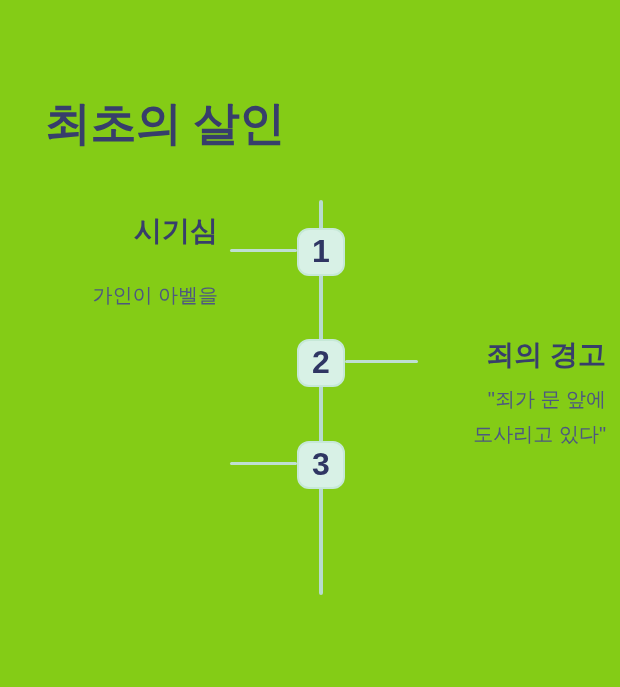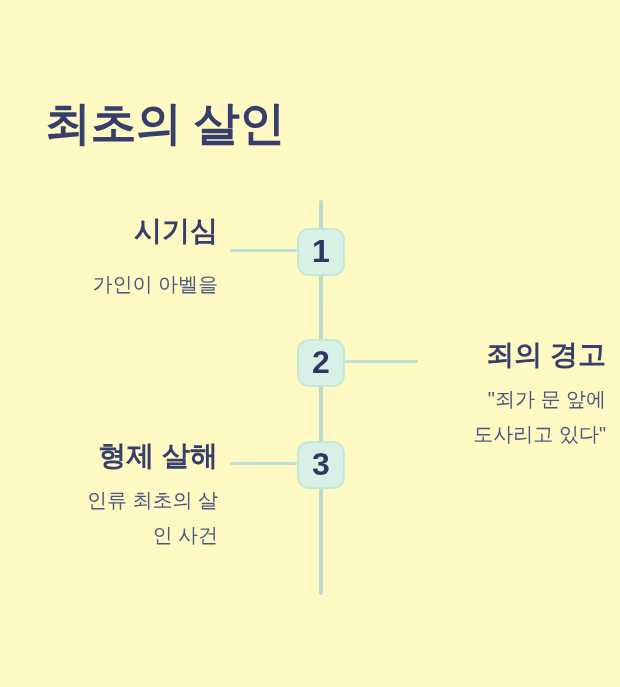--- a/index.html
+++ b/index.html
@@ -8,21 +8,21 @@
     font-family: "Liberation Sans", "DejaVu Sans", sans-serif;
     width: 620px;
     height: 687px;
     position: relative;
     overflow: hidden;
   }
   .canvas {
     position: absolute;
     left: 0; top: 0;
     width: 620px; height: 687px;
-    background: #fef9c3;
+    background: #84cc16;
   }
   .page-title {
     position: absolute;
     left: 45px;
     top: 96px;
     font-size: 46px;
     line-height: 54px;
     font-weight: 700;
     color: #373e6b;
     letter-spacing: -0.5px;
@@ -79,21 +79,21 @@
     white-space: nowrap;
   }
   .side-left .item-label { text-align: right; }
   .item-desc {
     font-size: 20px;
     line-height: 35px;
     font-weight: 400;
     color: #4d5880;
   }
   .tb1 { top: 214px; }
-  .tb1 .item-desc { margin-top: 19px; }
+  .tb1 .item-desc { margin-top: 30px; }
   .tb2 { top: 338px; }
   .tb2 .item-desc { margin-top: 10px; }
   .tb3 { top: 439px; }
   .tb3 .item-desc { margin-top: 10px; }
 </style>
 </head>
 <body>
 
 <div class="canvas">
 
@@ -117,25 +117,18 @@
     <span class="node-number">2</span>
   </div>
   <div class="text-block side-right tb2">
     <div class="item-label">죄의 경고</div>
     <div class="item-desc">
       <div>"죄가 문 앞에</div>
       <div>도사리고 있다"</div>
     </div>
   </div>
 
-  <div class="text-block side-left tb3">
-    <div class="item-label">형제 살해</div>
-    <div class="item-desc">
-      <div>인류 최초의 살</div>
-      <div>인 사건</div>
-    </div>
-  </div>
   <div class="connector c3"></div>
   <div class="node n3">
     <span class="node-number">3</span>
   </div>
 
 </div>
 
 </body></html>

